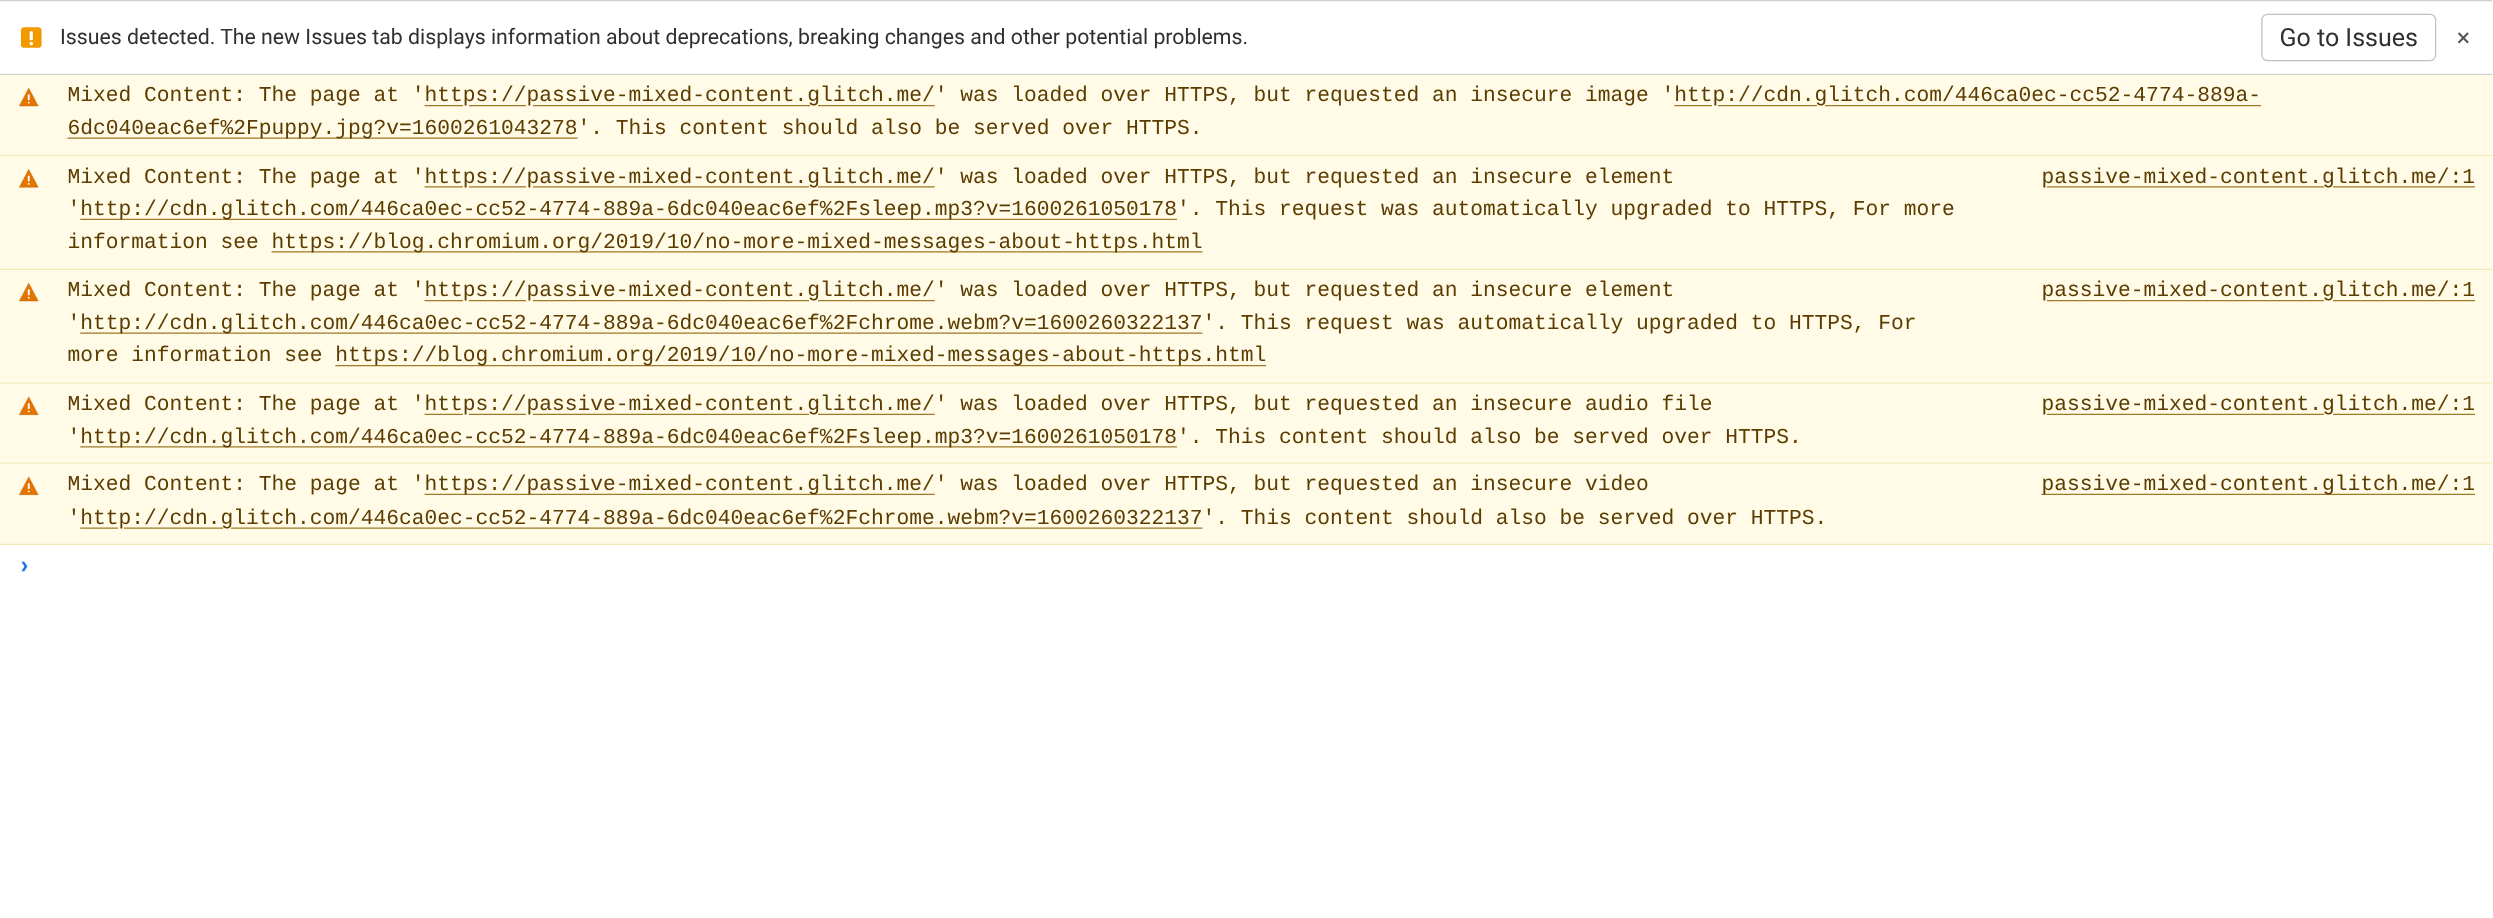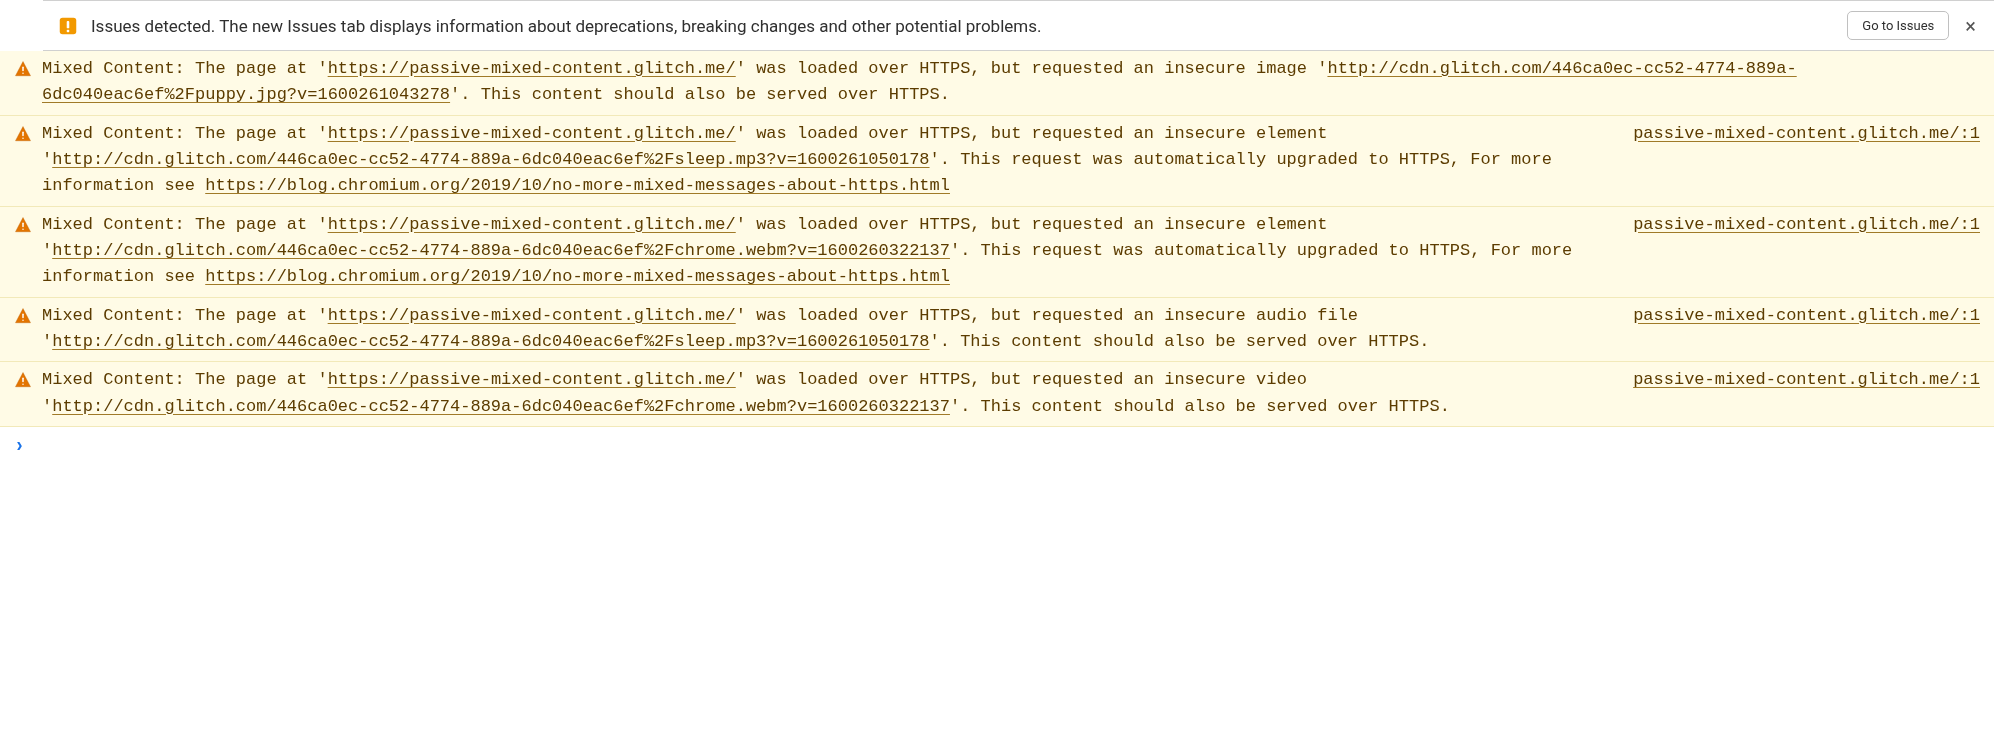--- a/index.html
+++ b/index.html
@@ -10,41 +10,40 @@
     color: #303030;
   }
   .top-bar {
     display: flex;
     align-items: center;
     padding: 10px 14px;
     border-top: 1px solid #d0d0d0;
     border-bottom: 1px solid #d0d0d0;
     background: #fff;
     gap: 12px;
-    margin-left: 43px;
   }
   .issues-icon {
     width: 22px;
     height: 22px;
     flex-shrink: 0;
     display: flex;
     align-items: center;
     justify-content: center;
   }
   .issues-text {
     flex: 1;
     color: #303030;
     font-size: 17px;
   }
   .go-to-issues {
     border: 1px solid #c0c0c0;
     background: #fff;
     padding: 6px 14px;
     border-radius: 5px;
-    font-size: 13px;
+    font-size: 20px;
     color: #303030;
     cursor: pointer;
     font-family: inherit;
   }
   .close-x {
     cursor: pointer;
     font-size: 20px;
     color: #555;
     padding: 0 4px;
     line-height: 1;
@@ -53,21 +52,21 @@
     font-family: Consolas, "Menlo", "Courier New", monospace;
     font-size: 17px;
     line-height: 1.55;
   }
   .msg {
     display: flex;
     align-items: flex-start;
     padding: 5px 14px 6px 14px;
     background: #fffbe6;
     border-bottom: 1px solid #f2e9b9;
-    gap: 10px;
+    gap: 22px;
   }
   .warn-icon {
     flex-shrink: 0;
     width: 18px;
     height: 18px;
     margin-top: 4px;
   }
   .msg-body {
     flex: 1;
     color: #5c3c00;

